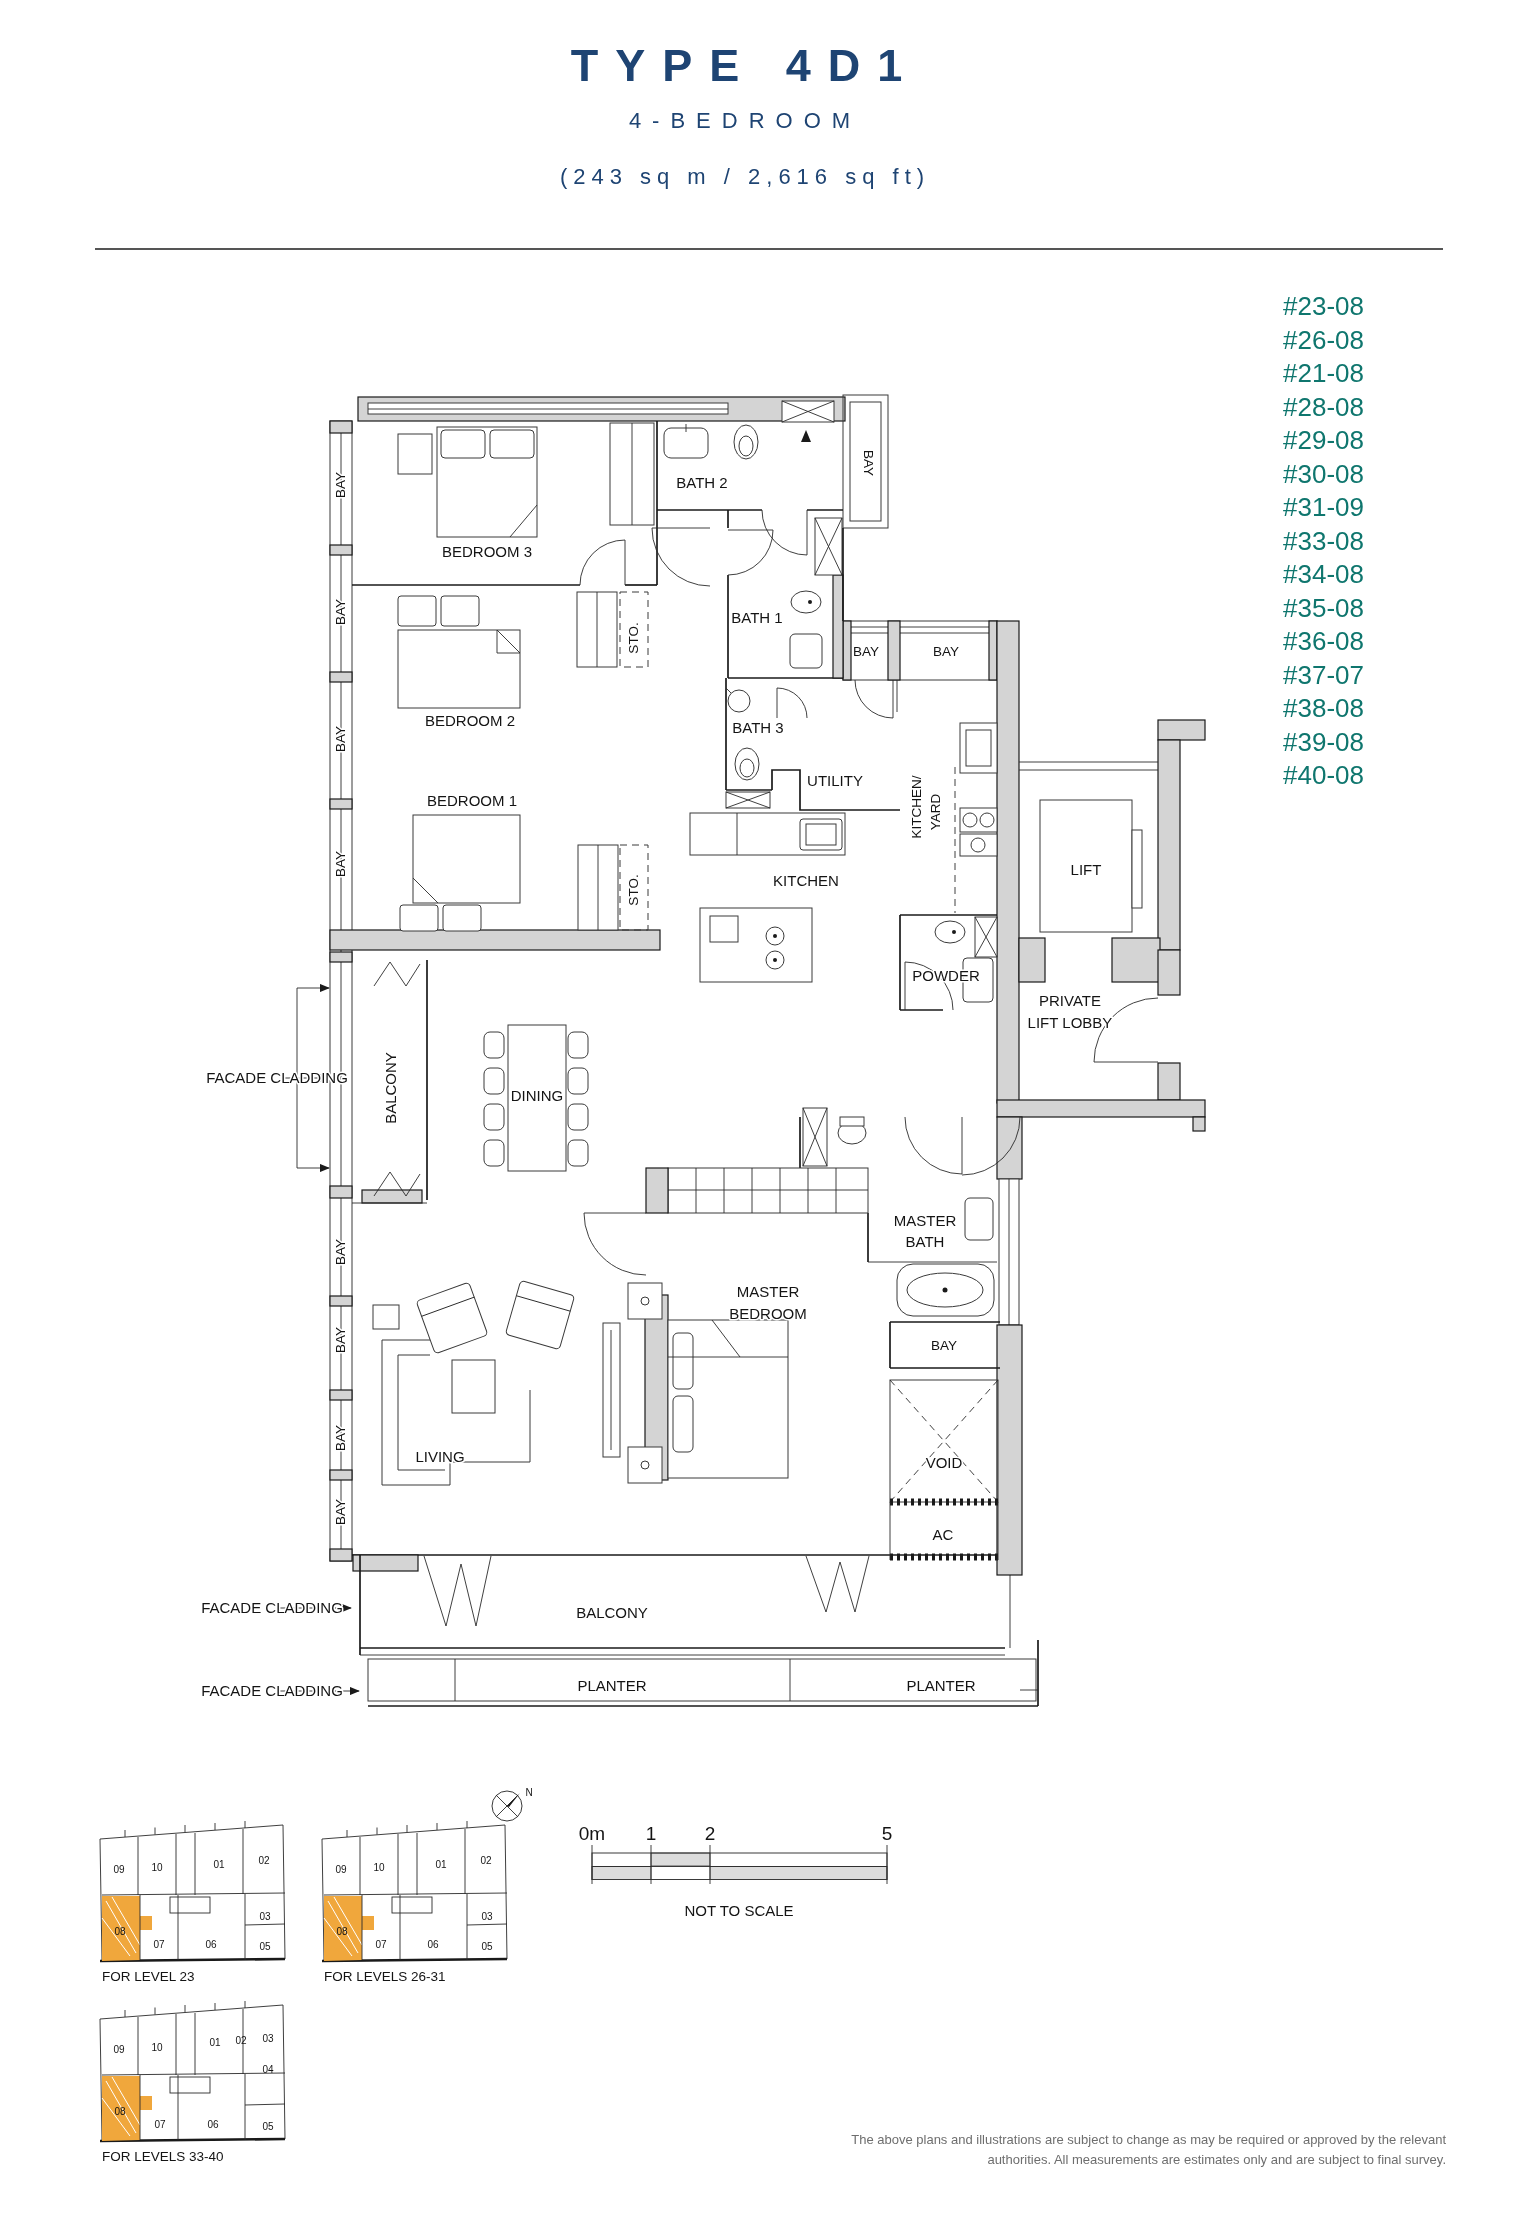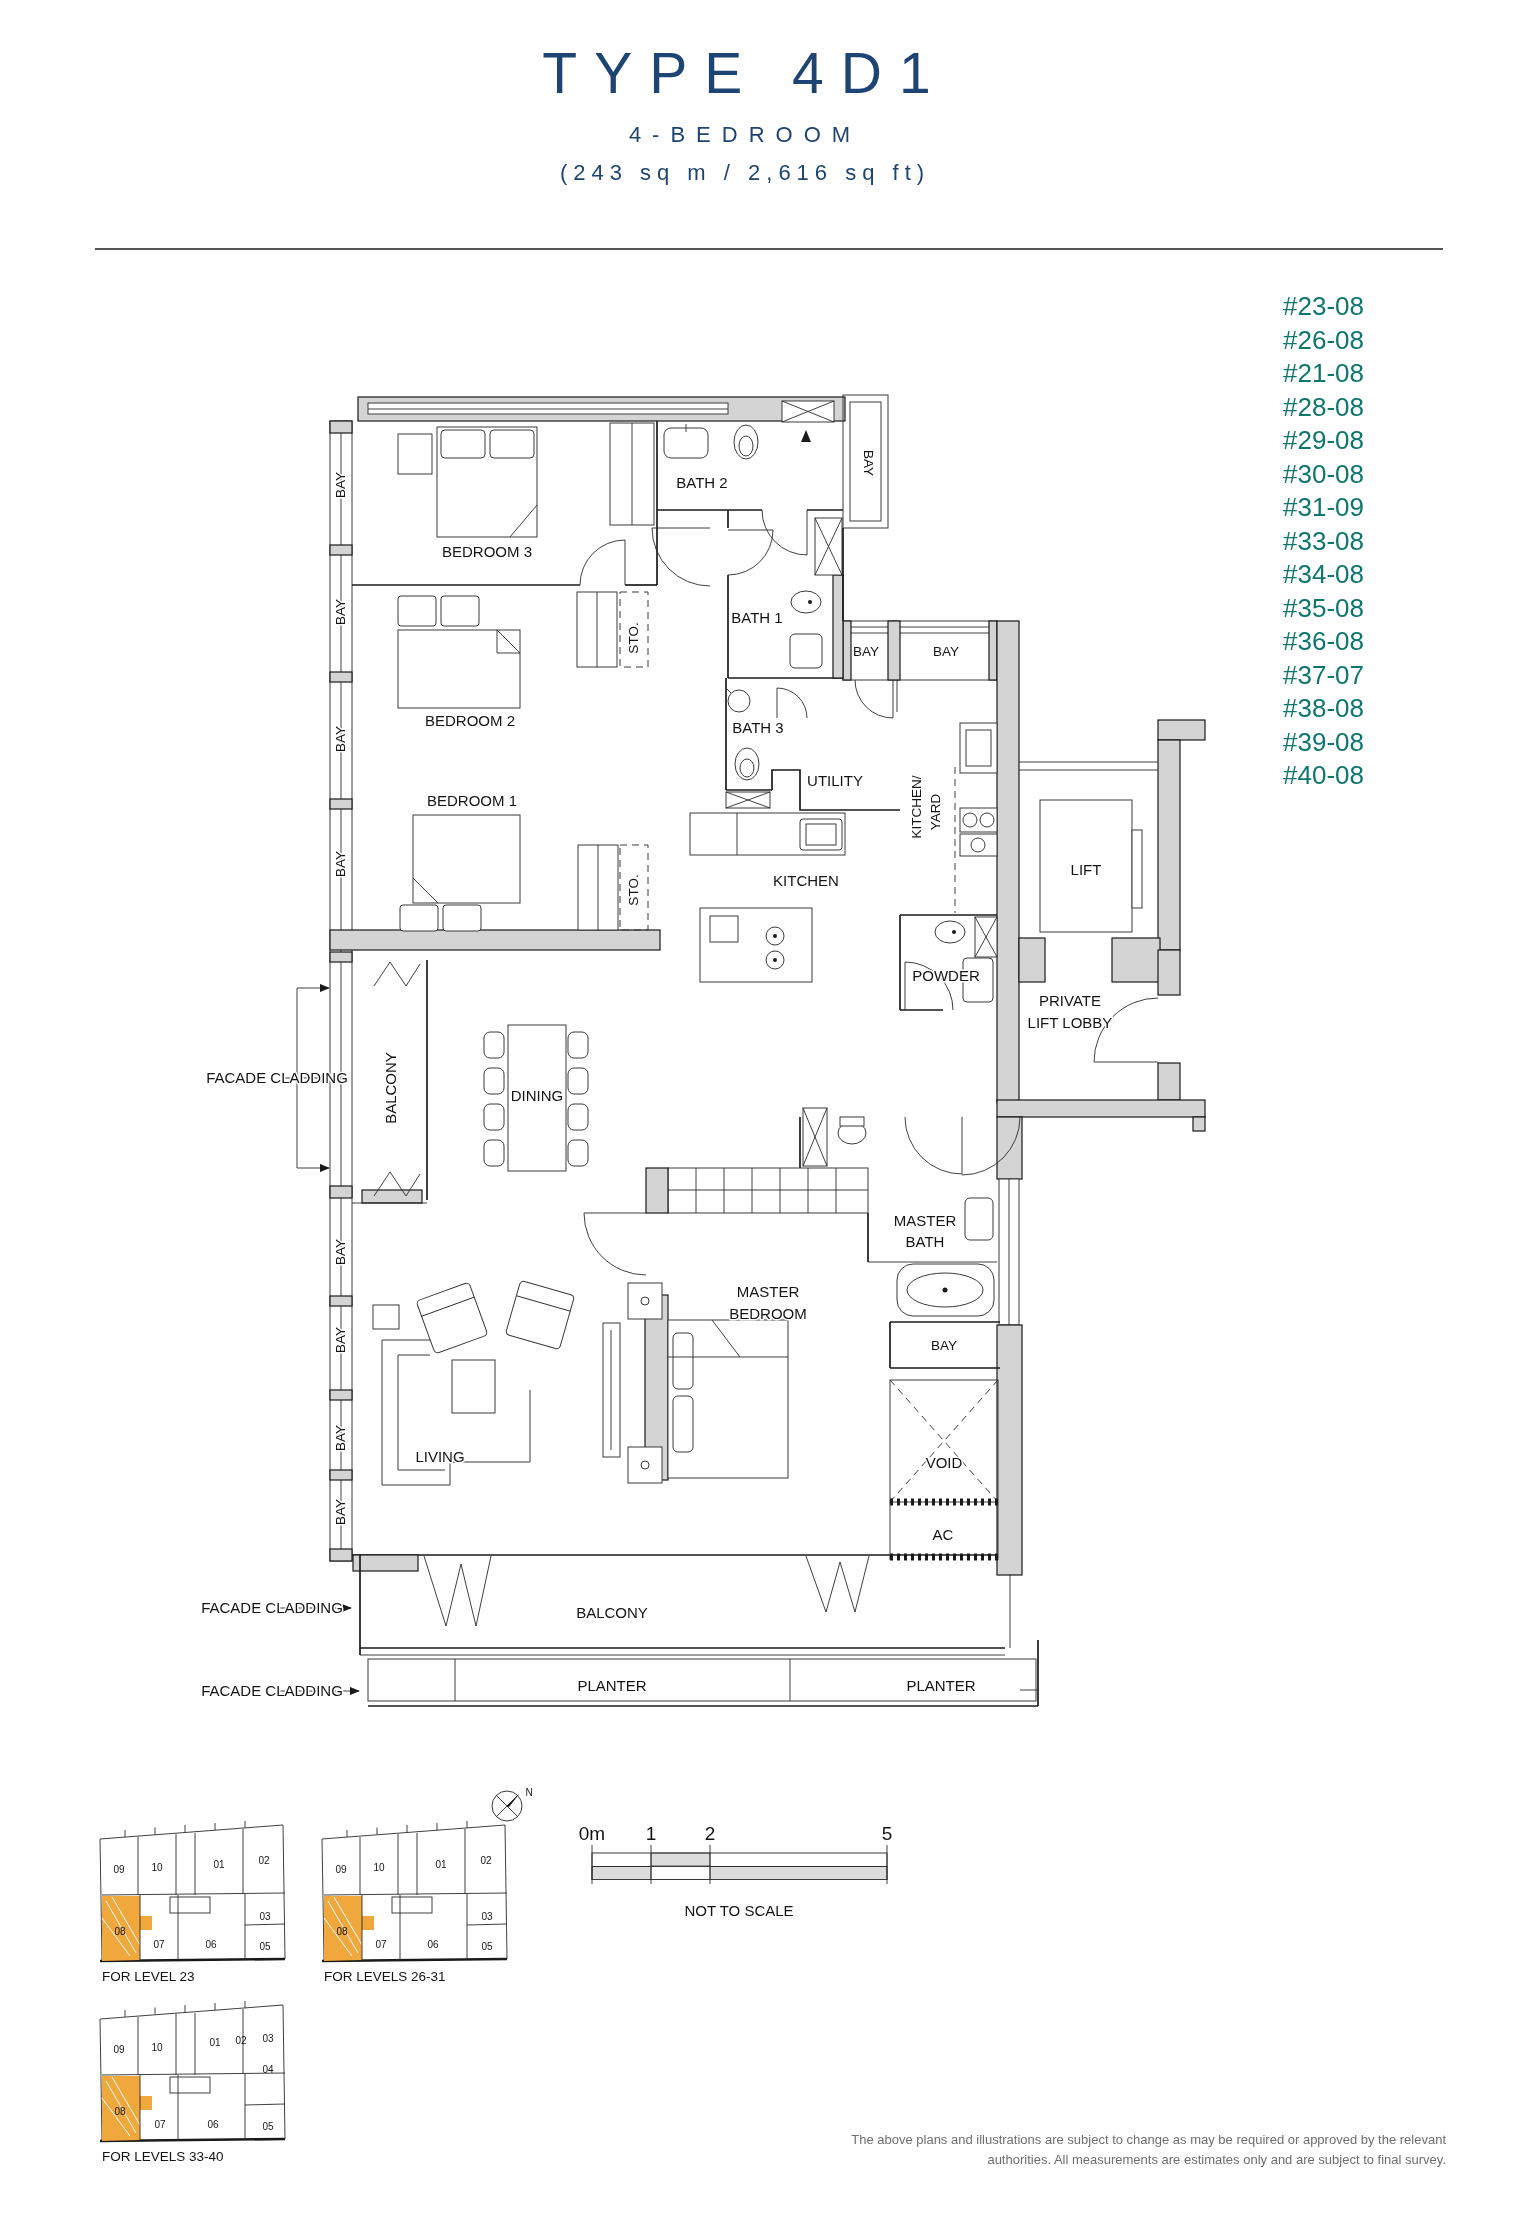--- a/index.html
+++ b/index.html
@@ -1,20 +1,20 @@
 <!DOCTYPE html>
 <html><head>
 <meta charset="utf-8">
 <style>
   html,body{margin:0;padding:0;background:#fff;}
   body{width:1536px;height:2233px;position:relative;font-family:"Liberation Sans",sans-serif;overflow:hidden;}
   .hdr{position:absolute;top:40px;left:0;width:1490px;text-align:center;color:#1e4473;}
-  .hdr-title{font-size:57px;font-weight:400;letter-spacing:17px;}
+  .hdr-title{font-size:45px;font-weight:700;letter-spacing:17px;}
   .hdr-sub{margin-top:16px;font-size:22px;letter-spacing:11px;}
-  .hdr-area{margin-top:12px;font-size:22px;letter-spacing:6px;}
+  .hdr-area{margin-top:30px;font-size:22px;letter-spacing:6px;}
   .rule{position:absolute;left:95px;top:248px;width:1348px;border-top:2px solid #555;}
   .units{position:absolute;left:1283px;top:290px;font-size:26px;color:#0f766e;line-height:33.5px;white-space:nowrap;}
   .disc{position:absolute;right:90px;top:2130px;width:660px;text-align:right;font-size:13px;color:#6e6e6e;line-height:1.55;}
   svg{position:absolute;left:0;top:0;}
   .w{fill:#d4d4d4;stroke:#1a1a1a;stroke-width:1.2;}
   .ln{fill:none;stroke:#1a1a1a;stroke-width:1.7;}
   .th{fill:none;stroke:#2a2a2a;stroke-width:0.9;}
   .fu{fill:#fff;stroke:#3a3a3a;stroke-width:1;}
   .fuo{fill:none;stroke:#3a3a3a;stroke-width:1;}
   .dash{stroke-dasharray:7 5;}

